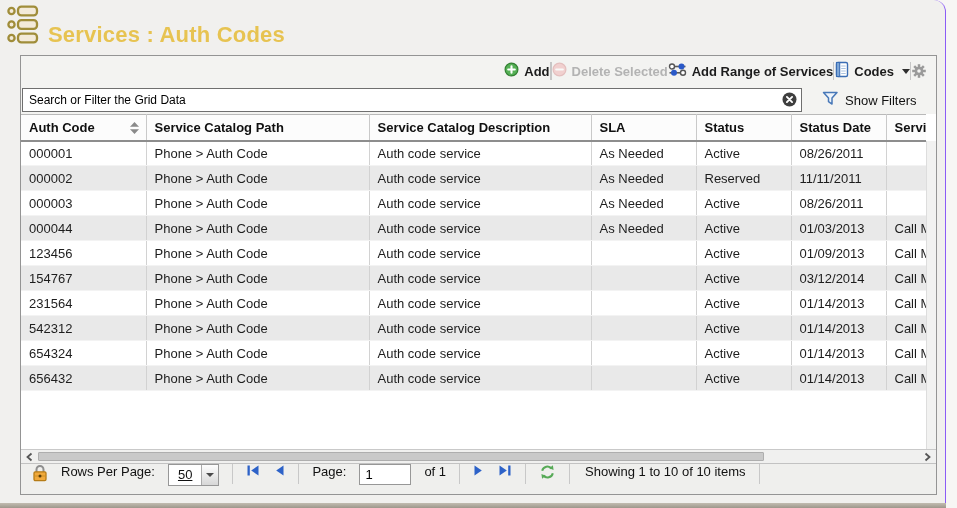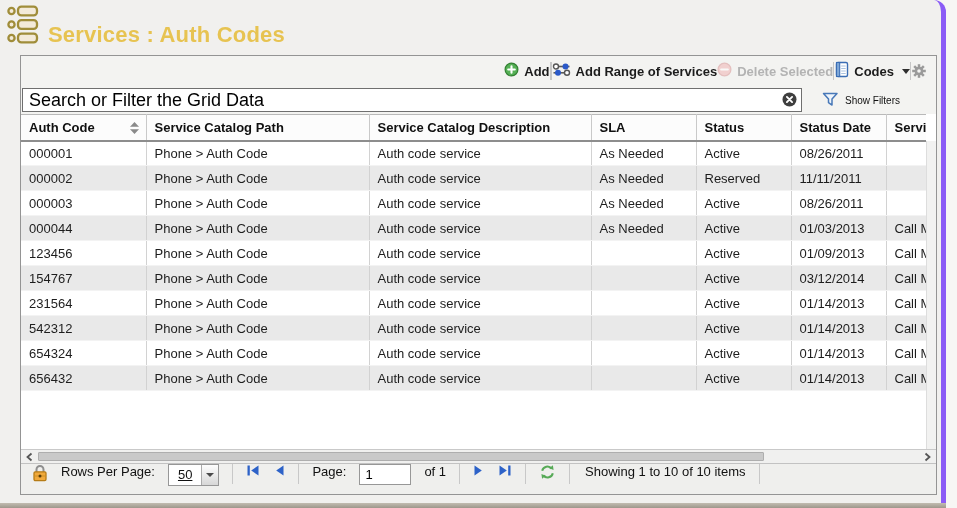--- a/index.html
+++ b/index.html
@@ -1,19 +1,19 @@
 <!DOCTYPE html>
 <html><head>
 <meta charset="utf-8">
 <style>
   * { margin:0; padding:0; box-sizing:border-box; }
   html,body { width:957px; height:508px; overflow:hidden; background:#f7f6f4;
               font-family:"Liberation Sans", sans-serif; }
   .stage { position:absolute; left:0; top:0; width:946px; height:503px;
-           background:#f1f0ee; border-radius:0 12px 0 0; border-right:5px solid #8b5cf6; }
+           background:#f1f0ee; border-radius:0 12px 0 0; border-right:1px solid #8b5cf6; }
   .bottom-edge { position:absolute; left:0; top:503px; width:946px; height:5px;
                  background:linear-gradient(#c2bcb1,#9e978b); }
 
   
   .page-header { position:absolute; left:6px; top:4px; display:flex; align-items:flex-end; }
   .app-icon { display:inline-block; }
   .page-title { font-size:22px; font-weight:700; color:#e7c351; margin-left:9px; margin-bottom:2px;
                 letter-spacing:.2px; }
 
   
@@ -28,25 +28,25 @@
   .tb-btn.disabled { color:#b3b3b3; }
   .tb-btn.disabled svg { opacity:.55; }
   .tb-sep { width:1px; height:18px; background:#c6c6c6; }
   .caret { width:0; height:0; border-left:4px solid transparent; border-right:4px solid transparent;
            border-top:5px solid #2e2e2e; margin-left:3px; }
   .gear-wrap { display:inline-flex; cursor:pointer; }
 
   
   .search-row { height:28px; background:#f3f3f1; display:flex; align-items:center; position:relative; }
   .search-box { position:relative; width:780px; height:24px; margin-left:1px; margin-top:0; }
-  .search-box input { width:100%; height:100%; border:1px solid #6f6f6f; font-size:18px;
+  .search-box input { width:100%; height:100%; border:1px solid #6f6f6f; font-size:12px;
                       padding:0 24px 0 6px; color:#000; background:#fff;
                       font-family:"Liberation Sans", sans-serif; }
   .clear-btn { position:absolute; right:5px; top:4px; cursor:pointer; line-height:0; }
-  .show-filters { display:flex; align-items:center; gap:6px; margin-left:20px; font-size:10px;
+  .show-filters { display:flex; align-items:center; gap:6px; margin-left:20px; font-size:13px;
                   color:#111; cursor:pointer; }
 
   
   .grid-area { position:relative; height:335px; background:#fff; }
   .grid-clip { position:absolute; left:0; top:0; right:10px; bottom:0; overflow:hidden; }
   table { table-layout:fixed; width:1080px; border-collapse:collapse; font-size:13px; }
   thead th { height:26px; text-align:left; padding:0 0 0 8px; font-weight:700; color:#101010;
              background:#fcfcfc; border-top:1px solid #b9b9b9; border-bottom:2px solid #8d8d8d;
              border-right:1px solid #c9c9c9; white-space:nowrap; overflow:hidden; position:relative; }
   tbody td { height:25px; padding:0 0 0 8px; color:#1d1d1d;
@@ -109,37 +109,37 @@
     <div class="toolbar">
       <span class="tb-btn">
         <span><svg width="15" height="15" viewBox="0 0 15 15">
               <circle cx="7.5" cy="7.5" r="6.4" fill="#55b055" stroke="#338033" stroke-width="1.2"></circle>
               <path d="M7.5 4.2v6.6M4.2 7.5h6.6" stroke="#fff" stroke-width="2.1" stroke-linecap="round"></path>
             </svg></span>
         <span>Add</span>
       </span>
       <span class="tb-sep"></span>
       <span class="tb-sep"></span>
+      <span class="tb-btn disabled">
+        <span><svg width="15" height="15" viewBox="0 0 15 15">
+              <circle cx="7.5" cy="7.5" r="6.4" fill="#f0b5b5" stroke="#d89595" stroke-width="1.2"></circle>
+              <path d="M4.2 7.5h6.6" stroke="#fff" stroke-width="2.1" stroke-linecap="round"></path>
+            </svg></span>
+        <span>Delete Selected</span>
+      </span>
       <span class="tb-btn">
         <span><svg width="19" height="15" viewBox="0 0 19 15">
               <line x1="1.5" y1="4.5" x2="17.5" y2="4.5" stroke="#5a5a5a" stroke-width="1.6"></line>
               <circle cx="4" cy="4.5" r="2.5" fill="#fff" stroke="#555" stroke-width="1.4"></circle>
               <circle cx="13.5" cy="4.5" r="3" fill="#2b59c8"></circle>
               <line x1="1.5" y1="10.8" x2="17.5" y2="10.8" stroke="#5a5a5a" stroke-width="1.6"></line>
               <circle cx="6" cy="10.8" r="3" fill="#2b59c8"></circle>
               <circle cx="15" cy="10.8" r="2.5" fill="#fff" stroke="#555" stroke-width="1.4"></circle>
             </svg></span>
         <span>Add Range of Services</span>
-      </span>
-      <span class="tb-btn disabled">
-        <span><svg width="15" height="15" viewBox="0 0 15 15">
-              <circle cx="7.5" cy="7.5" r="6.4" fill="#f0b5b5" stroke="#d89595" stroke-width="1.2"></circle>
-              <path d="M4.2 7.5h6.6" stroke="#fff" stroke-width="2.1" stroke-linecap="round"></path>
-            </svg></span>
-        <span>Delete Selected</span>
       </span>
       <span class="tb-sep"></span>
       <span class="tb-btn">
         <span><svg width="15" height="17" viewBox="0 0 15 17">
               <rect x="2.5" y="1.5" width="11" height="14" rx="1.5" fill="#fff" stroke="#3a6db4" stroke-width="1.4"></rect>
               <rect x="2.5" y="1.5" width="3.2" height="14" fill="#7fa8d8" stroke="#3a6db4" stroke-width="1.1"></rect>
               <path d="M7.2 5h4.5M7.2 7.5h4.5M7.2 10h4.5M7.2 12.5h4.5" stroke="#a9c2e0" stroke-width="1"></path>
             </svg></span>
         <span>Codes</span>
         <span class="caret"></span>

